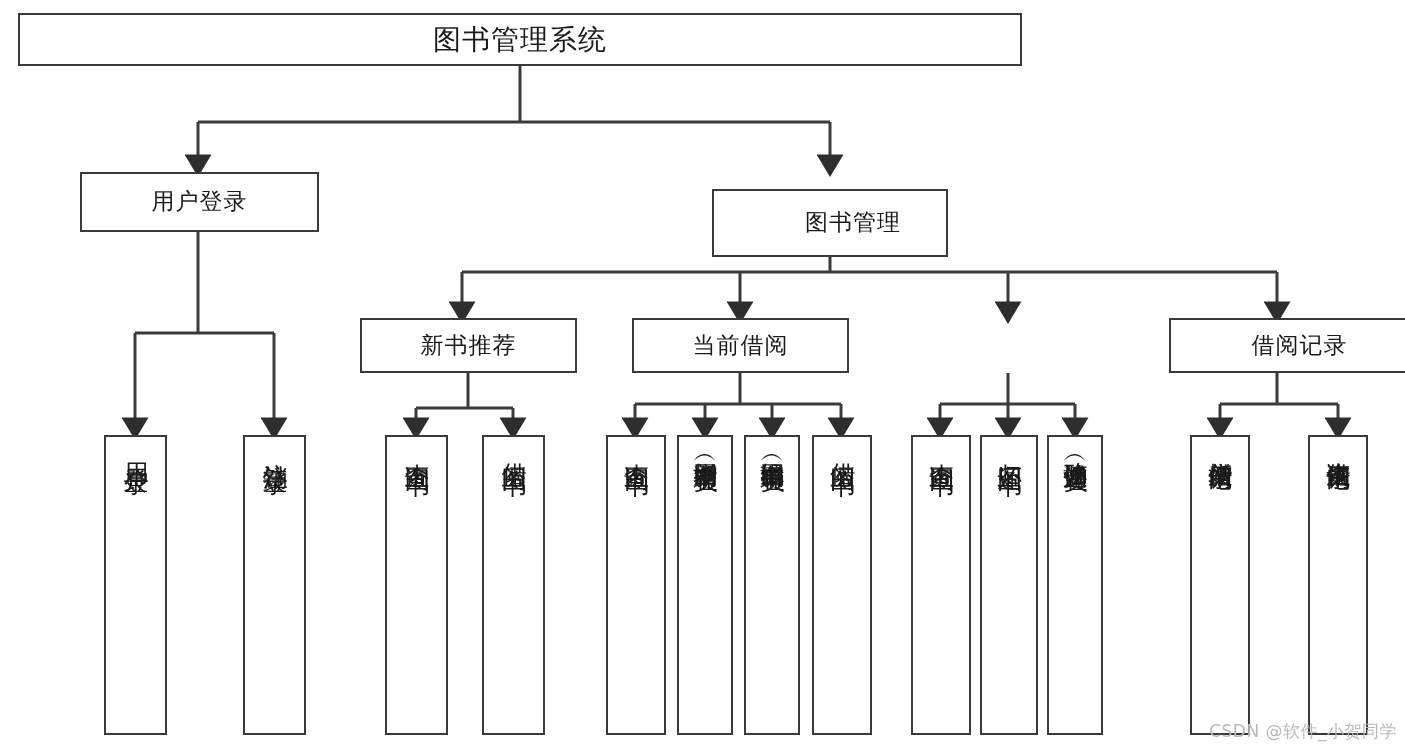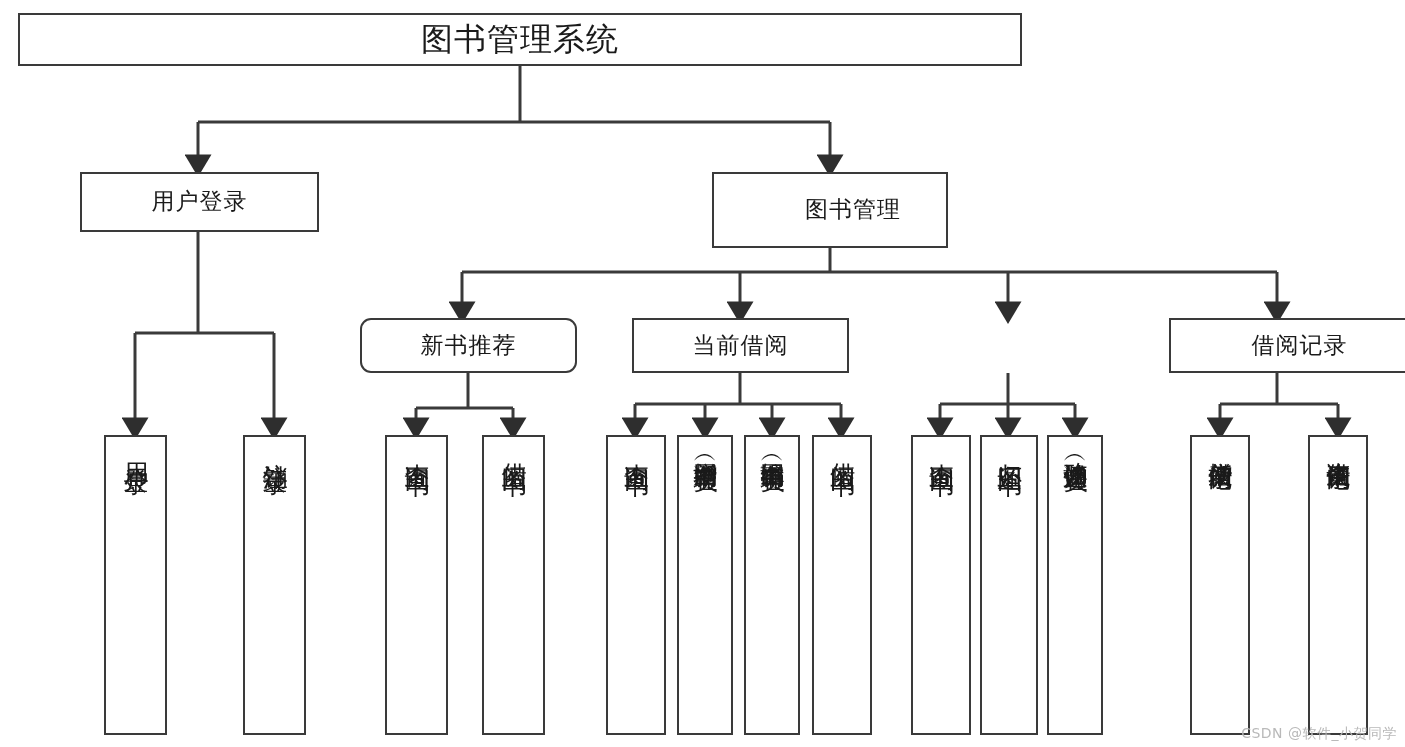--- a/index.html
+++ b/index.html
@@ -42,21 +42,21 @@
     text-align: center;
     line-height: 1.18;
     white-space: nowrap;
   }
   
   .node.horiz .label {
     font-size: 23px;
     letter-spacing: 1px;
   }
   .node.root .label {
-    font-size: 32px;
+    font-size: 28px;
     letter-spacing: 1px;
   }
   
   .node.vert {
     align-items: flex-start;
     padding-top: 6px;
   }
   .node.vert .label {
     writing-mode: vertical-rl;
     text-orientation: upright;
@@ -66,21 +66,21 @@
     white-space: nowrap;
   }
   .node.vert.tight .label {
     font-size: 24px;
     letter-spacing: 1px;
   }
   #watermark {
     position: absolute;
     right: 8px;
     bottom: 4px;
-    font-size: 14px;
+    font-size: 17px;
     color: #b9b9b9;
     letter-spacing: 0.5px;
     z-index: 5;
     white-space: nowrap;
   }
 </style>
 </head>
 <body>
 
 <div id="canvas">
@@ -135,25 +135,25 @@
     </g>
   </svg>
 
   <div class="node root horiz" style="left:18px; top:13px; width:1004px; height:53px;">
     <span class="label">图书管理系统</span>
   </div>
 
   <div class="node horiz" style="left:80px; top:172px; width:239px; height:60px;">
     <span class="label">用户登录</span>
   </div>
-  <div class="node horiz" style="left:712px; top:172px; width:236px; height:76px;padding-left:46px;">
+  <div class="node horiz" style="left:712px; top:189px; width:236px; height:68px;padding-left:46px;">
     <span class="label">图书管理</span>
   </div>
 
-  <div class="node horiz" style="left:360px; top:318px; width:217px; height:55px;border-radius:11px;">
+  <div class="node horiz" style="left:360px; top:318px; width:217px; height:55px;">
     <span class="label">新书推荐</span>
   </div>
   <div class="node horiz" style="left:632px; top:318px; width:217px; height:55px;">
     <span class="label">当前借阅</span>
   </div>
   <div class="node horiz" style="left:1169px; top:318px; width:261px; height:55px;">
     <span class="label">借阅记录</span>
   </div>
 
   <div class="node vert" style="left:104px; top:435px; width:63px; height:300px;">

